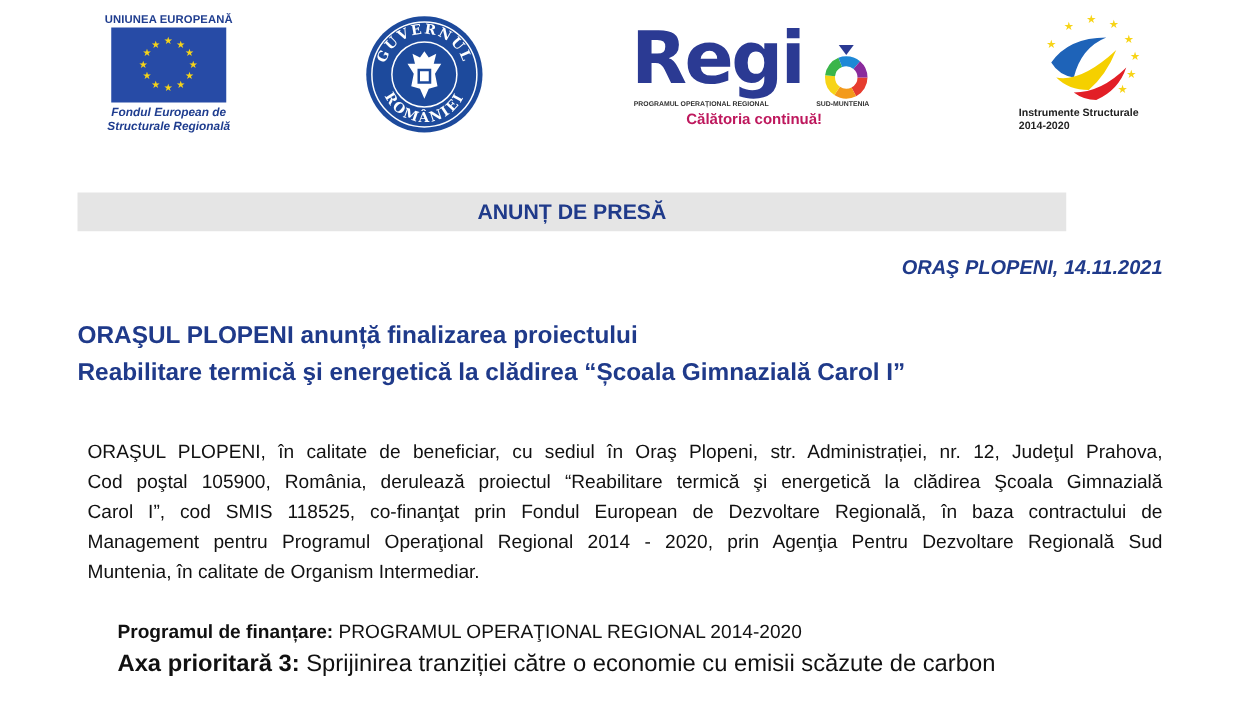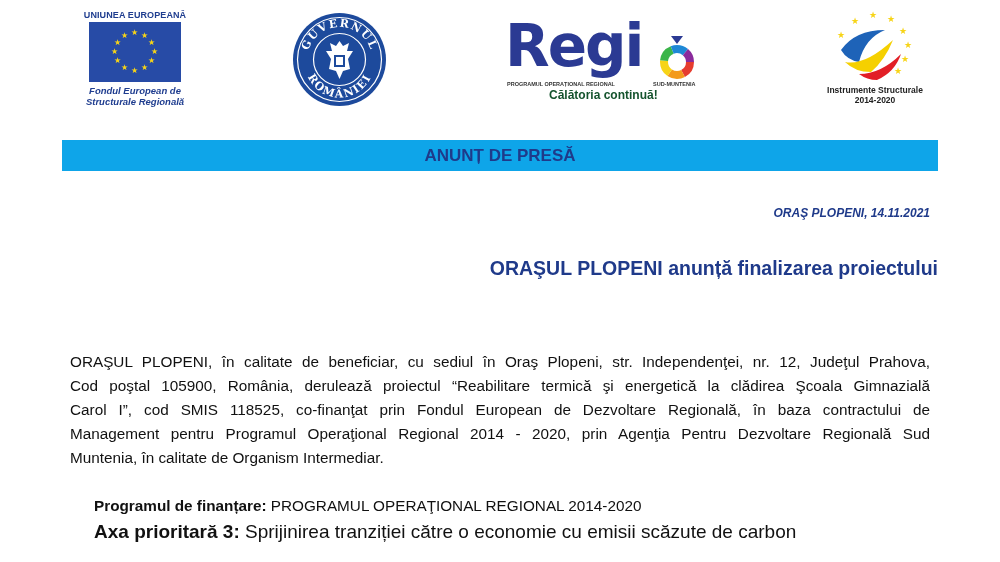--- a/index.html
+++ b/index.html
@@ -18,33 +18,33 @@
     
     .gov { left: 293px; top: 13px; width: 93px; height: 93px; border-radius: 50%; background: #1d4a9c; }
     .gov svg { position: absolute; left: 0; top: 0; }
 
     
     .regio { left: 505px; top: 18px; width: 200px; height: 90px; }
     .regio-word { position: absolute; left: 0; top: -6px; font-size: 58px; font-weight: bold; color: #2b3a93; letter-spacing: -2px; font-family: "DejaVu Sans", sans-serif; }
     .regio-ring { position: absolute; left: 152px; top: 18px; }
     .regio-sub-l { position: absolute; left: 2px; top: 63px; font-size: 5.5px; font-weight: bold; color: #333; }
     .regio-sub-r { position: absolute; left: 148px; top: 63px; font-size: 5.5px; font-weight: bold; color: #333; }
-    .regio-slogan { position: absolute; left: 44px; top: 70px; font-size: 12px; color: #14532d; font-weight: bold; }
+    .regio-slogan { position: absolute; left: 44px; top: 70px; font-size: 12px; color: #be185d; font-weight: bold; }
 
     
     .is { left: 815px; top: 10px; width: 120px; height: 100px; }
-    .is-text { position: absolute; left: 0; top: 75px; width: 120px; text-align: center; font-size: 8.5px; font-weight: bold; color: #222; line-height: 10px; }
+    .is-text { position: absolute; left: 0; top: 75px; width: 120px; text-align: left; font-size: 8.5px; font-weight: bold; color: #222; line-height: 10px; }
 
     
-    .band { position: absolute; left: 62px; top: 140px; width: 876px; height: 31px; background: #0ea5e9; }
+    .band { position: absolute; left: 62px; top: 154px; width: 791px; height: 31px; background: #e5e5e5; }
     .band-title { position: absolute; left: 0; width: 100%; top: 6px; text-align: center; font-size: 17px; font-weight: bold; color: #1f3a8a; }
 
-    .dateline { position: absolute; right: 70px; top: 206px; font-size: 12px; font-weight: bold; font-style: italic; color: #1f3a8a; }
+    .dateline { position: absolute; right: 70px; top: 206px; font-size: 16px; font-weight: bold; font-style: italic; color: #1f3a8a; }
 
-    .headline { position: absolute; left: 62px; width: 876px; top: 253px; text-align: right; font-size: 19.5px; font-weight: bold; color: #1f3a8a; line-height: 30px; }
+    .headline { position: absolute; left: 62px; width: 876px; top: 253px; text-align: left; font-size: 19.5px; font-weight: bold; color: #1f3a8a; line-height: 30px; }
 
     .body { position: absolute; left: 70px; width: 860px; top: 350px; font-size: 15.3px; color: #111; line-height: 24px; text-align: justify; }
     .line { display: block; }
     .field { position: absolute; left: 70px; font-size: 15.3px; color: #111; }
     .field b { font-weight: bold; margin-left: 24px; }
   </style>
 </head>
 <body>
 
 <div class="logos">
@@ -127,24 +127,25 @@
 </div>
 
 <div class="band">
   <div class="band-title">ANUNȚ DE PRESĂ</div>
 </div>
 
 <div class="dateline">ORAŞ PLOPENI, 14.11.2021</div>
 
 <div class="headline">
   <div>ORAŞUL PLOPENI anunță finalizarea proiectului</div>
+  <div>Reabilitare termică şi energetică la clădirea “Școala Gimnazială Carol I”</div>
 </div>
 
 <div class="body">
-  <span class="line" style="text-align:justify;text-align-last:justify">ORAŞUL PLOPENI, în calitate de beneficiar, cu sediul în Oraş Plopeni, str. Independenţei, nr. 12, Judeţul Prahova,</span>
+  <span class="line" style="text-align:justify;text-align-last:justify">ORAŞUL PLOPENI, în calitate de beneficiar, cu sediul în Oraş Plopeni, str. Administrației, nr. 12, Judeţul Prahova,</span>
   <span class="line" style="text-align:justify;text-align-last:justify">Cod poştal 105900, România, derulează proiectul “Reabilitare termică şi energetică la clădirea Şcoala Gimnazială</span>
   <span class="line" style="text-align:justify;text-align-last:justify">Carol I”, cod SMIS 118525, co-finanţat prin Fondul European de Dezvoltare Regională, în baza contractului de</span>
   <span class="line" style="text-align:justify;text-align-last:justify">Management pentru Programul Operaţional Regional 2014 - 2020, prin Agenţia Pentru Dezvoltare Regională Sud</span>
   <span class="line">Muntenia, în calitate de Organism Intermediar.</span>
 </div>
 
 <div class="field" style="top:497px">
   <b>Programul de finanțare:</b><span> PROGRAMUL OPERAŢIONAL REGIONAL 2014-2020</span>
 </div>
 

